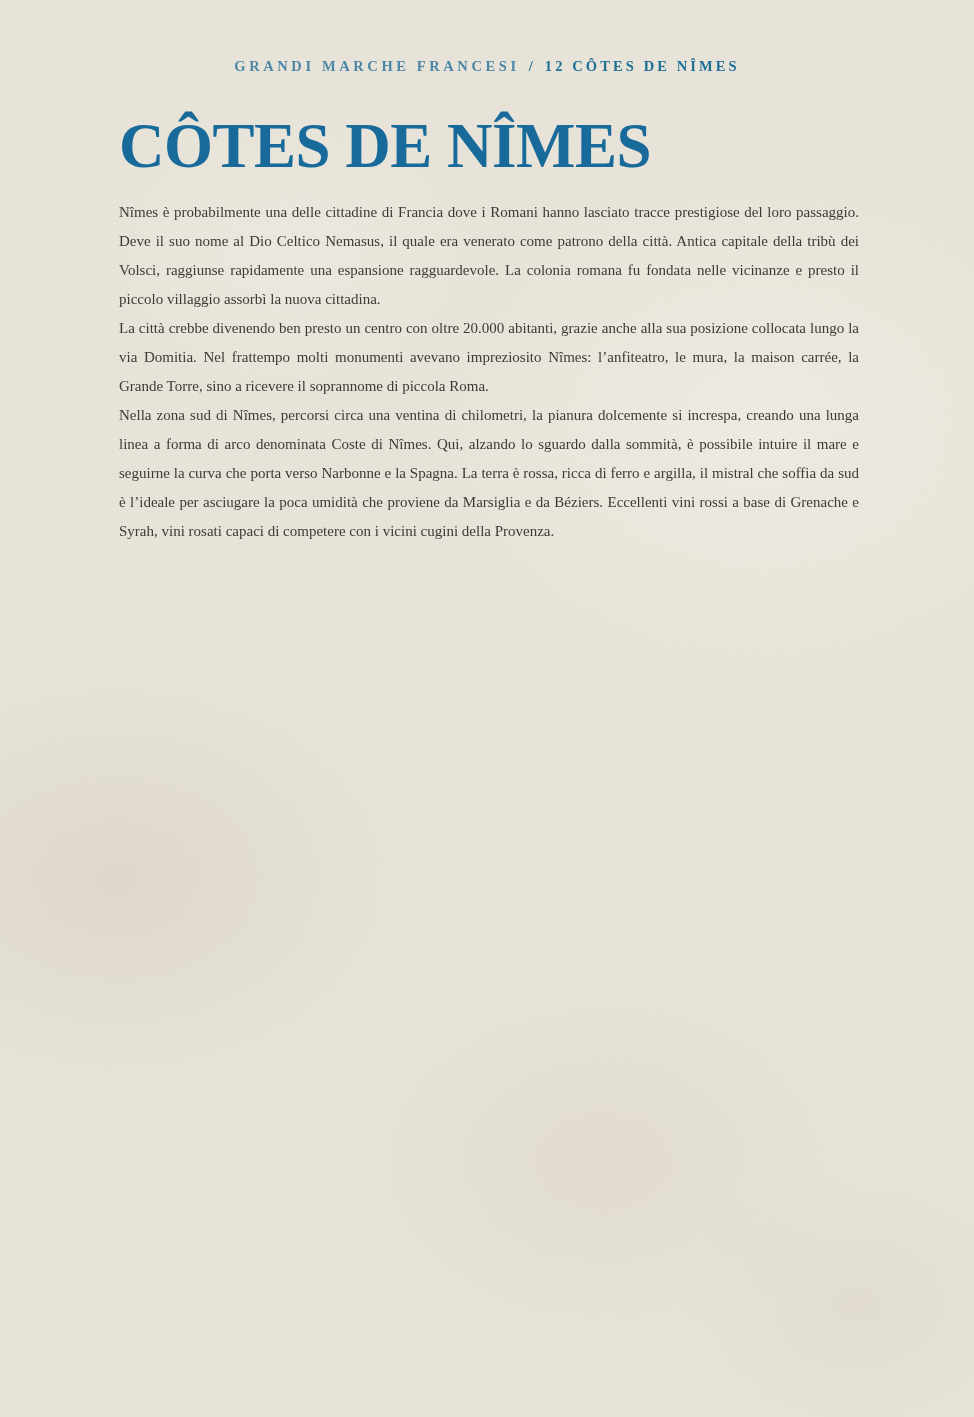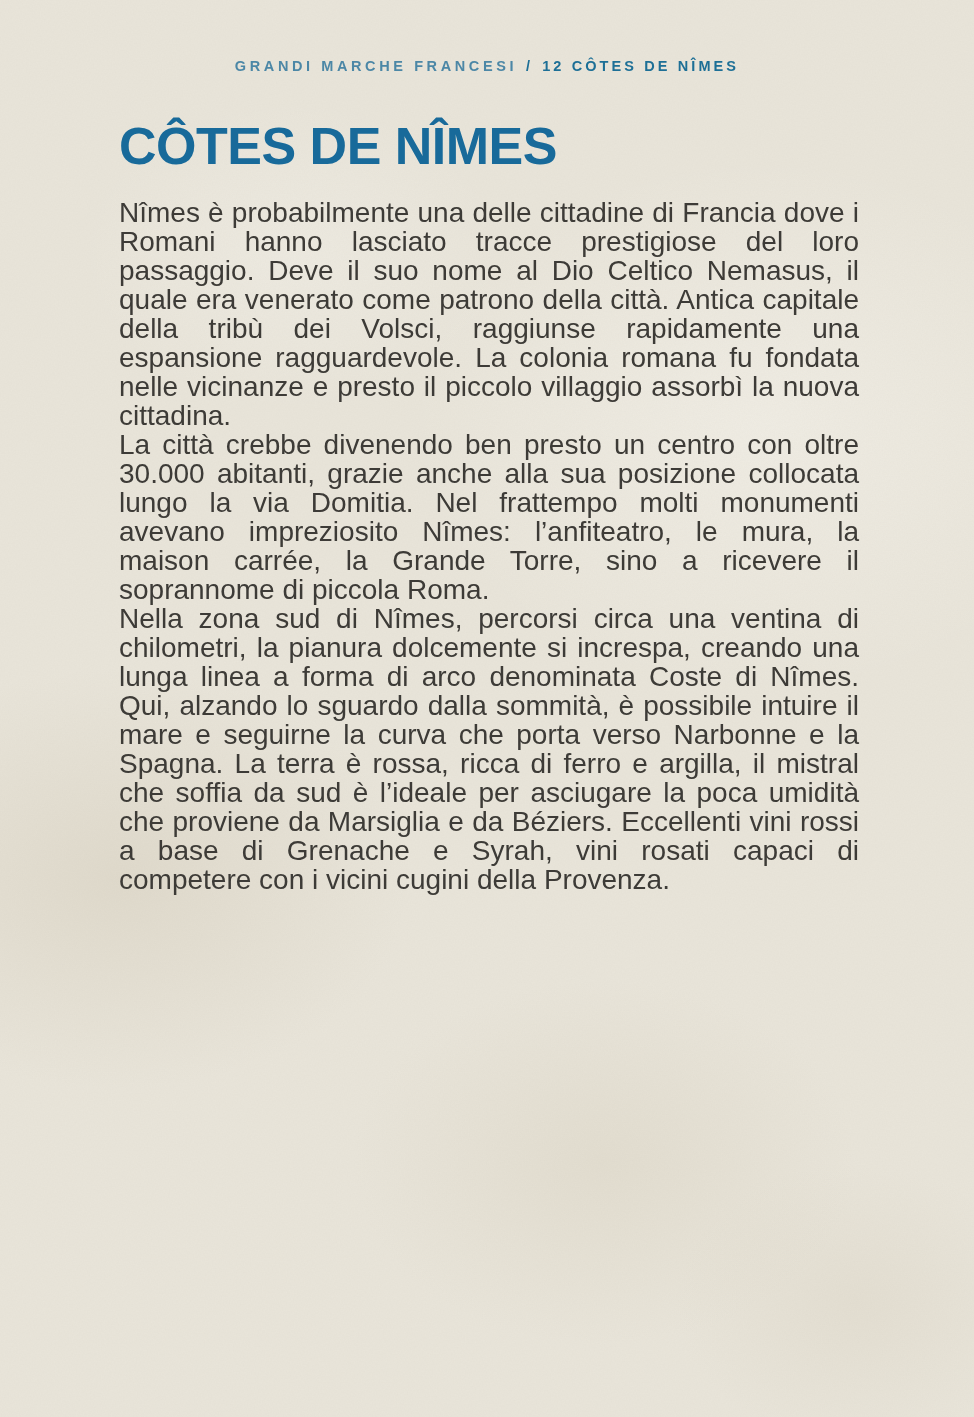--- a/index.html
+++ b/index.html
@@ -15,21 +15,21 @@
     width: 974px;
     height: 1417px;
     background-color: #e9e5da;
     
     background-image:
       radial-gradient(ellipse 420px 300px at 12% 62%, rgba(205,196,176,0.35), rgba(205,196,176,0) 70%),
       radial-gradient(ellipse 500px 380px at 78% 30%, rgba(248,246,240,0.45), rgba(248,246,240,0) 70%),
       radial-gradient(ellipse 360px 260px at 62% 82%, rgba(208,200,180,0.28), rgba(208,200,180,0) 70%),
       radial-gradient(ellipse 300px 220px at 30% 18%, rgba(246,244,238,0.35), rgba(246,244,238,0) 70%),
       radial-gradient(ellipse 260px 200px at 88% 92%, rgba(210,202,184,0.25), rgba(210,202,184,0) 70%);
-    font-family: Liberation Sans, sans-serif;
+    font-family: Liberation Serif, serif;
   }
 
   .texture {
     position: absolute;
     inset: 0;
     width: 974px;
     height: 1417px;
     pointer-events: none;
   }
 
@@ -58,34 +58,34 @@
     color: #1d6f96;
     font-weight: 800;
     letter-spacing: 3.1px;
   }
 
   .page-title {
     position: absolute;
     top: 118px;
     left: 119px;
     color: #186a9a;
-    font-size: 52px;
+    font-size: 63px;
     line-height: 56px;
     font-weight: 800;
     letter-spacing: -0.5px;
     white-space: nowrap;
   }
 
   .article-body {
     position: absolute;
     top: 198px;
     left: 119px;
     width: 740px;
     color: #3d3b37;
-    font-size: 28px;
+    font-size: 15px;
     line-height: 29px;
     text-align: justify;
     text-justify: inter-word;
   }
 
   .article-body p {
     margin: 0;
   }
 </style>
 </head>
@@ -107,17 +107,17 @@
   <div class="eyebrow">
     <span class="section">GRANDI MARCHE FRANCESI</span>
     <span class="separator">/</span>
     <span class="chapter">12 CÔTES DE NÎMES</span>
   </div>
 
   <h1 class="page-title">CÔTES DE NÎMES</h1>
 
   <div class="article-body">
     <p>Nîmes è probabilmente una delle cittadine di Francia dove i Romani hanno lasciato tracce prestigiose del loro passaggio. Deve il suo nome al Dio Celtico Nemasus, il quale era venerato come patrono della città. Antica capitale della tribù dei Volsci, raggiunse rapidamente una espansione ragguardevole. La colonia romana fu fondata nelle vicinanze e presto il piccolo villaggio assorbì la nuova cittadina.</p>
-    <p>La città crebbe divenendo ben presto un centro con oltre 30.000 abitanti, grazie anche alla sua posizione collocata lungo la via Domitia. Nel frattempo molti monumenti avevano impreziosito Nîmes: l’anfiteatro, le mura, la maison carrée, la Grande Torre, sino a ricevere il soprannome di piccola Roma.</p>
+    <p>La città crebbe divenendo ben presto un centro con oltre 20.000 abitanti, grazie anche alla sua posizione collocata lungo la via Domitia. Nel frattempo molti monumenti avevano impreziosito Nîmes: l’anfiteatro, le mura, la maison carrée, la Grande Torre, sino a ricevere il soprannome di piccola Roma.</p>
     <p>Nella zona sud di Nîmes, percorsi circa una ventina di chilometri, la pianura dolcemente si increspa, creando una lunga linea a forma di arco denominata Coste di Nîmes. Qui, alzando lo sguardo dalla sommità, è possibile intuire il mare e seguirne la curva che porta verso Narbonne e la Spagna. La terra è rossa, ricca di ferro e argilla, il mistral che soffia da sud è l’ideale per asciugare la poca umidità che proviene da Marsiglia e da Béziers. Eccellenti vini rossi a base di Grenache e Syrah, vini rosati capaci di competere con i vicini cugini della Provenza.</p>
   </div>
 
 </div>
 
 </body></html>

